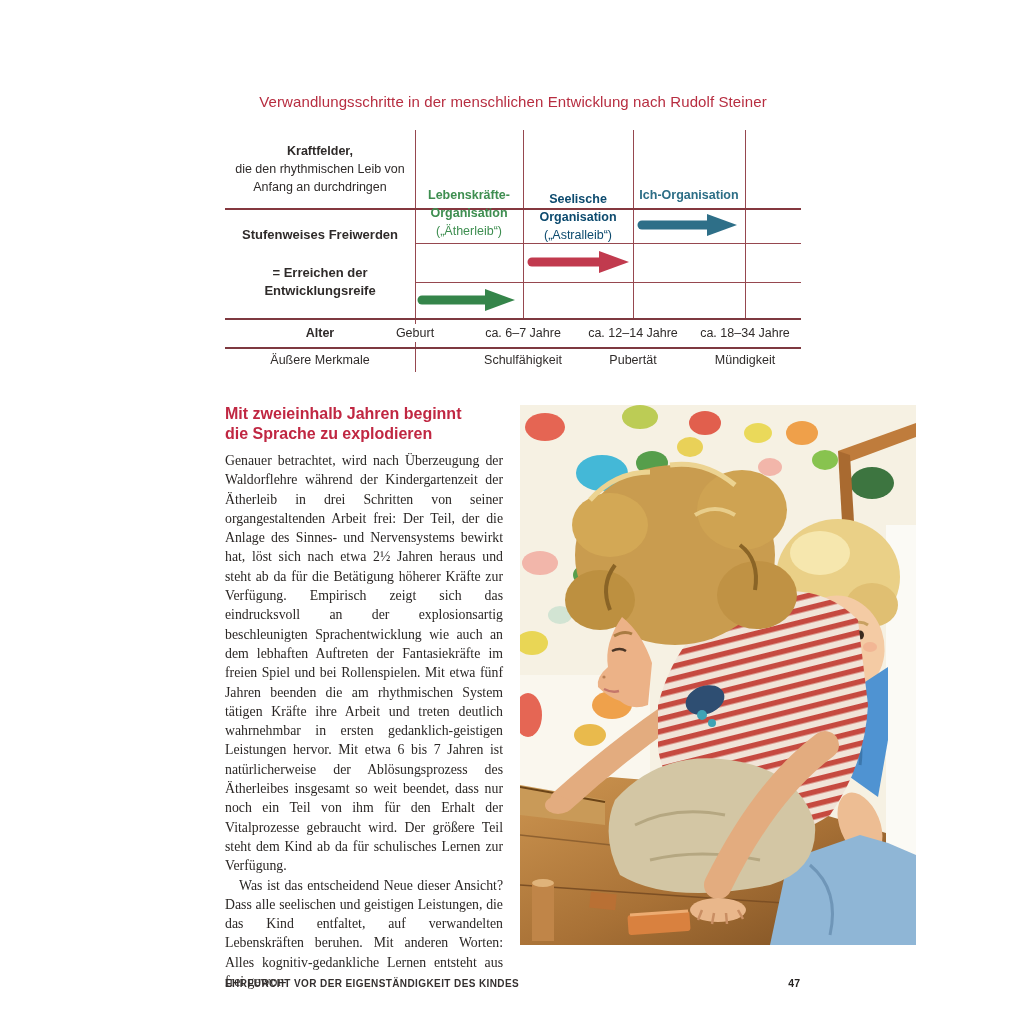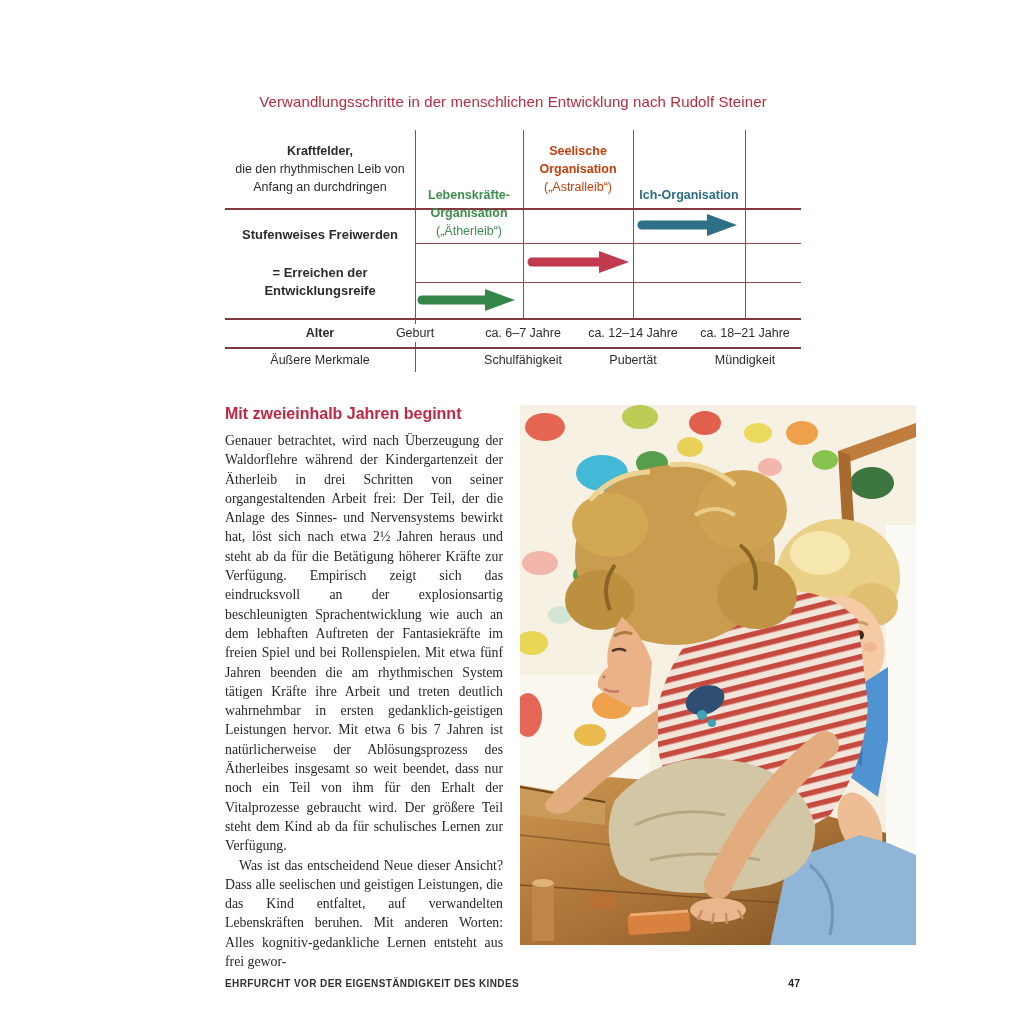--- a/index.html
+++ b/index.html
@@ -24,21 +24,21 @@
   .hl1{top:80px;left:0;width:576px;height:1.5px;background:#84383f;}
   .hl2{top:115px;left:190px;width:386px;}
   .hl3{top:154px;left:190px;width:386px;}
   .hl4{top:190px;left:0;width:576px;}
   .hl5{top:219px;left:0;width:576px;height:1.4px;background:#84383f;}
 
   .dg-cell{position:absolute;text-align:center;font-size:12.5px;line-height:18px;color:#2f2b2a;}
   .dg-cell .b{font-weight:bold;display:block;}
   .dg-cell .r{display:block;}
   .c-green{color:#3e8e50;margin-top:44px;}
-  .c-red{color:#c2410c;}
+  .c-red{color:#0c4a6e;margin-top:48px;}
   .c-teal{color:#2c6e86;}
   .hdr1{left:0;top:14px;width:190px;}
   .hdr2{left:190px;top:14px;width:108px;}
   .hdr3{left:298px;top:14px;width:110px;}
   .hdr4{left:408px;top:14px;width:112px;margin-top:44px;}
   .rowlab1{left:0;top:98px;width:190px;font-weight:bold;font-size:13px;}
   .rowlab2{left:0;top:136px;width:190px;font-weight:bold;font-size:13px;}
   .agerow .dg-cell,.merkrow .dg-cell{font-size:12.5px;}
   .age-label{left:0;top:196px;width:190px;font-weight:bold;}
   .age0{left:140px;top:196px;width:100px;background:#fff;}
@@ -127,34 +127,35 @@
     <svg class="arrow arr-green" viewBox="0 0 100 26">
       <line x1="5" y1="13" x2="72" y2="13" stroke="#35854a" stroke-width="9" stroke-linecap="round"></line>
       <polygon points="68,2 98,13 68,24" fill="#35854a"></polygon>
     </svg>
 
     <div class="agerow">
       <div class="dg-cell age-label">Alter</div>
       <div class="dg-cell age0">Geburt</div>
       <div class="dg-cell age1">ca. 6–7 Jahre</div>
       <div class="dg-cell age2">ca. 12–14 Jahre</div>
-      <div class="dg-cell age3">ca. 18–21 Jahre</div>
+      <div class="dg-cell age3">ca. 18–34 Jahre</div>
     </div>
 
     <div class="merkrow">
       <div class="dg-cell mk-label">Äußere Merkmale</div>
       <div class="dg-cell mk0">Schulfähigkeit</div>
       <div class="dg-cell mk1">Pubertät</div>
       <div class="dg-cell mk2">Mündigkeit</div>
     </div>
   </div>
 
   <div class="article">
     <h2 class="art-h">
       <span>Mit zweieinhalb Jahren beginnt</span>
+      <span>die Sprache zu explodieren</span>
     </h2>
     <p class="p1">Genauer betrachtet, wird nach Überzeugung der Waldorflehre während der Kindergartenzeit der Ätherleib in drei Schritten von seiner organgestaltenden Arbeit frei: Der Teil, der die Anlage des Sinnes- und Nervensystems bewirkt hat, löst sich nach etwa 2½ Jahren heraus und steht ab da für die Betätigung höherer Kräfte zur Verfügung. Empirisch zeigt sich das eindrucksvoll an der explosionsartig beschleunigten Sprachentwicklung wie auch an dem lebhaften Auftreten der Fantasiekräfte im freien Spiel und bei Rollenspielen. Mit etwa fünf Jahren beenden die am rhythmischen System tätigen Kräfte ihre Arbeit und treten deutlich wahrnehmbar in ersten gedanklich-geistigen Leistungen hervor. Mit etwa 6 bis 7 Jahren ist natürlicherweise der Ablösungsprozess des Ätherleibes insgesamt so weit beendet, dass nur noch ein Teil von ihm für den Erhalt der Vitalprozesse gebraucht wird. Der größere Teil steht dem Kind ab da für schulisches Lernen zur Verfügung.</p>
     <p class="p2">Was ist das entscheidend Neue dieser Ansicht? Dass alle seelischen und geistigen Leistungen, die das Kind entfaltet, auf verwandelten Lebenskräften beruhen. Mit anderen Worten: Alles kognitiv-gedankliche Lernen entsteht aus frei gewor-</p>
   </div>
 
   <svg class="photo" viewBox="0 0 396 540" role="img">
     <defs>
       <linearGradient id="floorG" x1="0" y1="0" x2="1" y2="1">
         <stop offset="0" stop-color="#cd9550"></stop>
         <stop offset="0.55" stop-color="#a87136"></stop>

